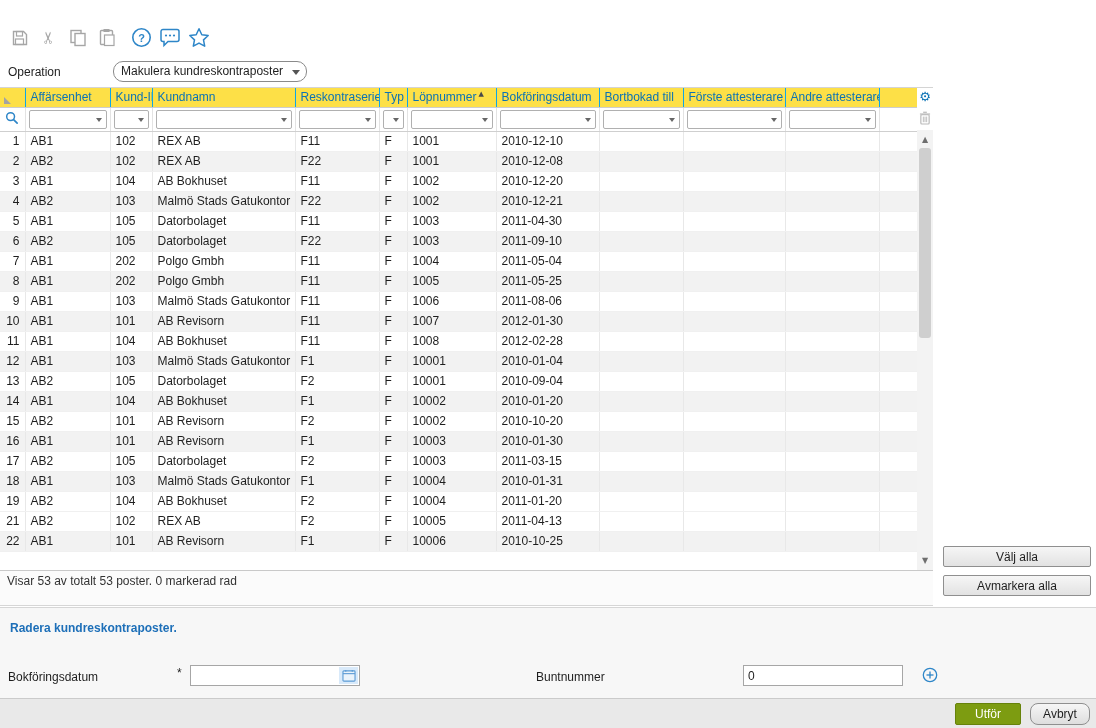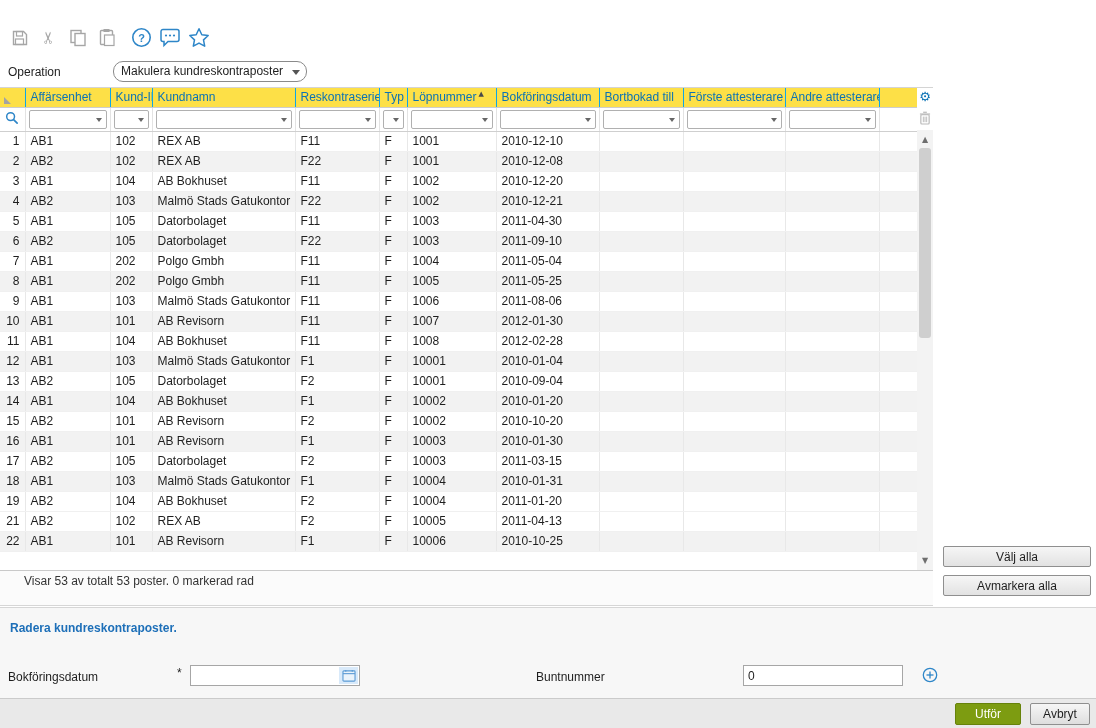--- a/index.html
+++ b/index.html
@@ -45,21 +45,21 @@
   .gear-strip{position:absolute;left:917px;top:88px;width:16px;height:42px;background:#fff;text-align:center}
   .gear-btn{height:19px;line-height:18px}
   .gear-glyph{font-family:"DejaVu Sans",sans-serif;font-size:13px;color:#0b72b5}
   .trash-btn{height:23px;padding-top:4px}
   .vscroll{position:absolute;left:917px;top:130px;width:16px;height:440px;background:#f3f3f3}
   .vs-btn{position:absolute;left:0;width:16px;height:15px;text-align:center;color:#6e6e6e;font-size:8px;line-height:15px;font-family:"DejaVu Sans",sans-serif}
   .vs-btn.up{top:2px}.vs-btn.down{bottom:2px}
   .vs-thumb{position:absolute;left:2px;width:12px;top:18px;height:190px;background:#cfcfcf;border-radius:3px}
 
   
-  .statusbar{position:absolute;top:570px;left:0;width:933px;height:36px;border-top:1px solid #c9c9c9;border-bottom:1px solid #d6d6d6;background:#fbfbfb;line-height:21px;padding-left:24px;color:#333}
+  .statusbar{position:absolute;top:570px;left:0;width:933px;height:36px;border-top:1px solid #c9c9c9;border-bottom:1px solid #d6d6d6;background:#fbfbfb;line-height:21px;padding-left:7px;color:#333}
 
   
   .side-btn{position:absolute;left:943px;width:148px;height:21px;background:linear-gradient(#f6f6f6,#e2e2e2);border:1px solid #8f8f8f;border-radius:2px;font-size:12px;font-family:inherit;color:#1e1e1e;cursor:default}
   .side-btn.select-all{top:546px}
   .side-btn.deselect-all{top:575px}
 
   
   .lower{position:absolute;top:607px;left:0;width:1096px;height:91px;background:#f7f7f7;border-top:1px solid #d6d6d6}
   .detail-title{position:absolute;top:13px;left:10px;font-size:12px;font-weight:bold;color:#1d6fb8}
   .fld-label{position:absolute;top:62px}
@@ -67,21 +67,21 @@
   .req{position:absolute;left:177px;top:58px}
   .date-input{position:absolute;left:190px;top:57px;width:170px;height:21px;background:#fff;border:1px solid #a6a6a6}
   .cal-btn{position:absolute;right:1px;top:1px;width:19px;height:17px;background:#d9eafa;display:flex;align-items:center;justify-content:center}
   .lbl-bunt{left:536px}
   .text-input{position:absolute;left:743px;top:57px;width:160px;height:21px;background:#fff;border:1px solid #a6a6a6;font-size:12px;padding:0 0 0 4px;font-family:inherit;color:#1e1e1e}
   .plus-btn{position:absolute;left:922px;top:59px;width:16px;height:16px}
 
   
   .bottombar{position:absolute;left:0;top:698px;width:1096px;height:30px;background:#e9e9e9;border-top:1px solid #cbcbcb}
   .btn-execute{position:absolute;left:955px;top:4px;width:66px;height:22px;background:#7d9c11;border:1px solid #66820a;border-radius:2px;color:#fff;font-size:12px;font-family:inherit;cursor:default}
-  .btn-cancel{position:absolute;left:1030px;top:4px;width:60px;height:22px;background:linear-gradient(#f6f6f6,#dedede);border:1px solid #8f8f8f;border-radius:2px;color:#1e1e1e;font-size:12px;font-family:inherit;cursor:default}
+  .btn-cancel{position:absolute;left:1030px;top:4px;width:60px;height:22px;background:linear-gradient(#f6f6f6,#dedede);border:1px solid #8f8f8f;border-radius:8px;color:#1e1e1e;font-size:12px;font-family:inherit;cursor:default}
 </style>
 </head>
 <body>
 
 <div class="app">
 
 
   <div class="toolbar">
     <span class="tool-btn">
       <svg width="18" height="18" viewBox="0 0 18 18">

